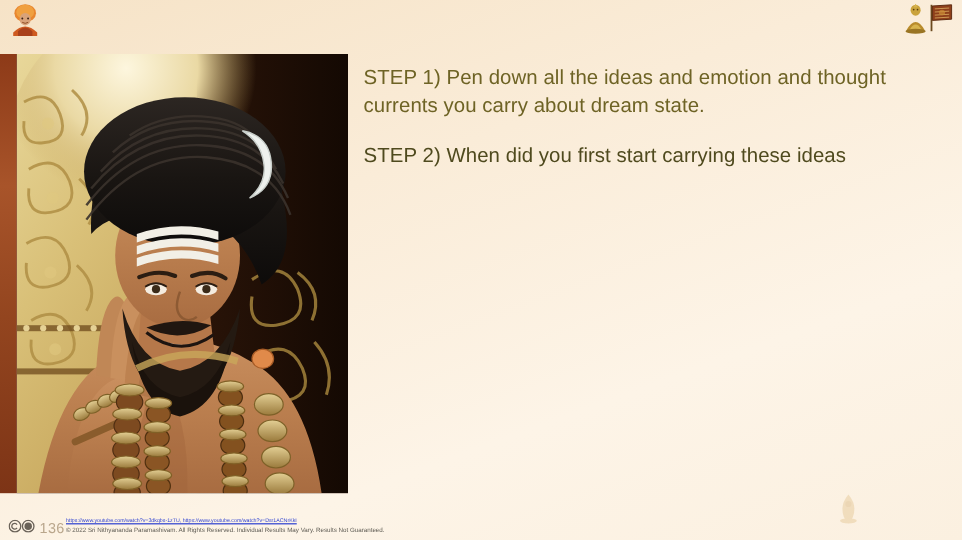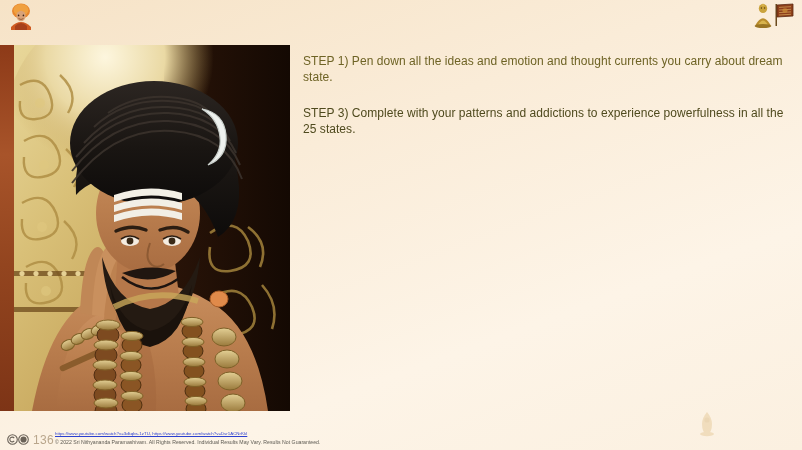--- a/index.html
+++ b/index.html
@@ -58,21 +58,21 @@
     font-weight:700;
     line-height:1.28;
     color:#8a4a22;
     text-align:center;
     letter-spacing:.1px;
   }
 
   #body-block { margin-top:22px; }
 
   .para {
-    font-size:12px;
+    font-size:17px;
     line-height:1.33;
     letter-spacing:.05px;
     margin-bottom:20px;
   }
   .para:last-child { margin-bottom:0; }
 
   .c-olive   { color:#6e6325; }
   .c-orange  { color:#d0622c; }
   .c-dark    { color:#4f4a1e; }
 
@@ -359,21 +359,21 @@
         <path d="M100 262 q40 -20 84 -6" stroke="#c9a75a" stroke-width="6" fill="none" opacity=".8"></path>
       </g>
     </svg>
   </div>
 
   <div id="content">
 
 
     <div id="body-block">
       <p class="para c-olive">STEP 1) Pen down all the ideas and emotion and thought currents you carry about dream state.</p>
-      <p class="para c-dark">STEP 3) Complete with your patterns and addictions to experience powerfulness in all the 25 states.</p>
+      <p class="para c-dark">STEP 2) When did you first start carrying these ideas</p>
     </div>
 
   </div>
 
   <div id="footer">
 
     <div id="cc-icons">
       <svg viewBox="0 0 24 11">
         <circle cx="5.5" cy="5.5" r="4.8" fill="none" stroke="#6a6258" stroke-width="1.1"></circle>
         <path d="M7.2 4.1 a2.4 2.4 0 1 0 0 2.8" fill="none" stroke="#6a6258" stroke-width="1.1"></path>

